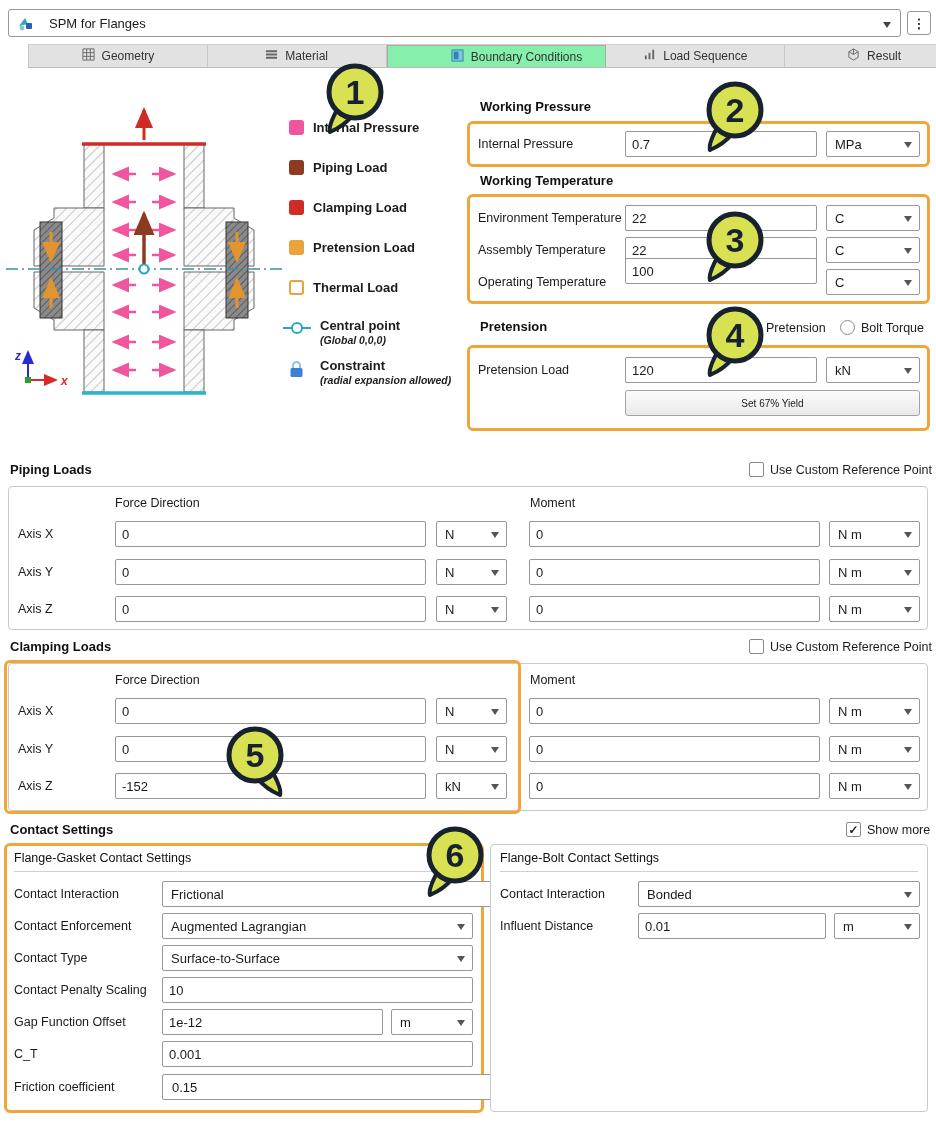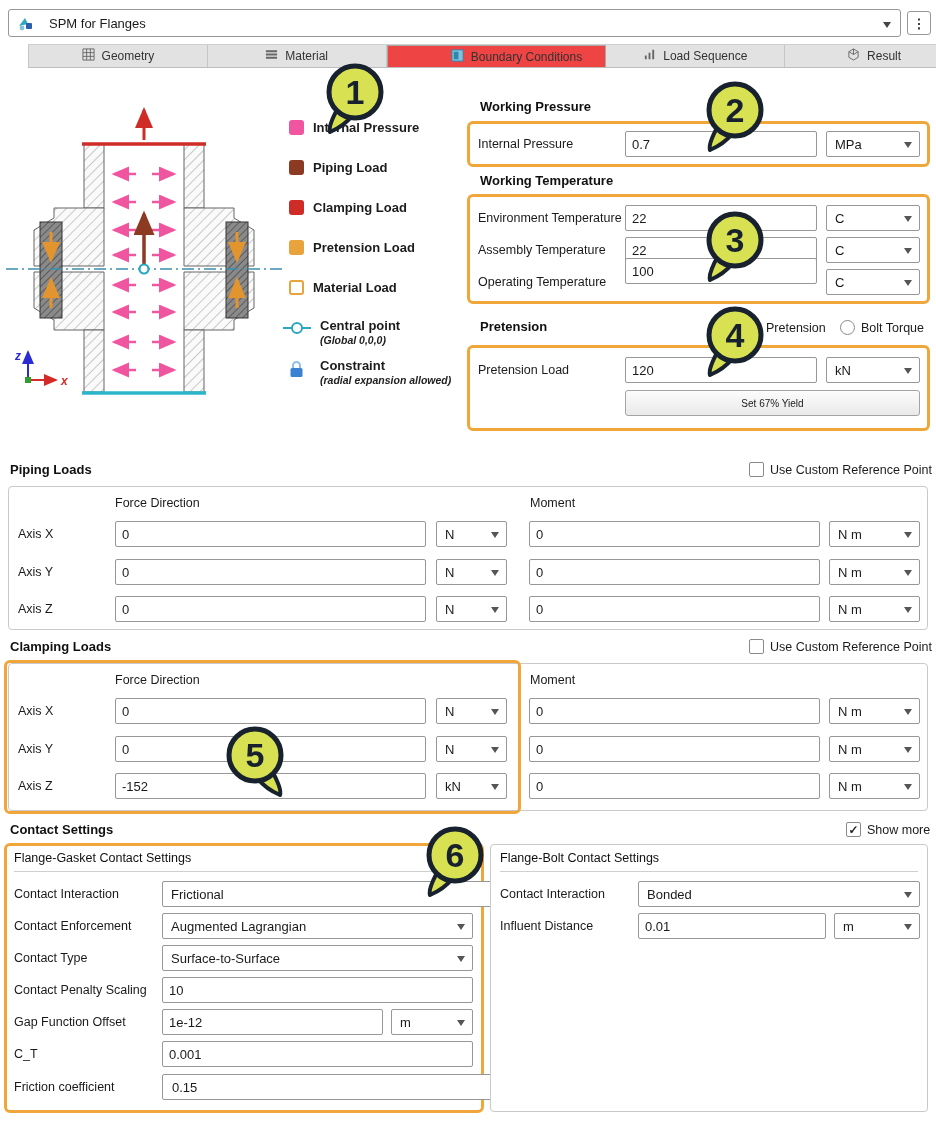--- a/index.html
+++ b/index.html
@@ -12,21 +12,21 @@
   .combo { position:absolute; left:8px; top:9px; width:893px; height:28px; border:1px solid #979797; border-radius:3px; background:#fff; display:flex; align-items:center; }
   .combo-text { font-size:13px; margin-left:15px; }
   .combo-arrow { position:absolute; right:9px; top:12px; border:4px solid transparent; border-top:6px solid #444; }
   .app-icon { margin-left:8px; display:inline-flex; }
   .side-btn { position:absolute; left:907px; top:11px; width:24px; height:24px; border:1px solid #979797; border-radius:3px; background:#fff; display:flex; align-items:center; justify-content:center; font-size:13px; font-weight:bold; color:#333; }
 
   
   .tabbar { position:absolute; left:0; top:44px; width:936px; height:24px; background:#dfdfdf; display:flex; border-top:1px solid #cfcfcf; border-bottom:1px solid #bdbdbd;margin-left:28px; }
   .tab { flex:1; display:flex; align-items:center; justify-content:center; gap:7px; font-size:12px; color:#333; background:#e2e2e2; border-right:1px solid #c6c6c6; }
   .tab:first-child { border-left:1px solid #c6c6c6; }
-  .tab.active { background:#ef4444; border:1px solid #a9a9a9; border-bottom:none;padding-left:40px; }
+  .tab.active { background:#86efac; border:1px solid #a9a9a9; border-bottom:none;padding-left:40px; }
 
   
   .sect { position:absolute; font-size:13px; font-weight:bold; color:#101010; }
   .subhead { position:absolute; font-size:12.5px; color:#101010; }
   .lbl { position:absolute; font-size:12.5px; color:#1a1a1a; line-height:26px; white-space:nowrap; }
   .colhead { position:absolute; font-size:12.5px; color:#1a1a1a; }
 
   
   .input { position:absolute; height:26px; border:1px solid #979797; border-radius:2px; background:#fff; font:13px "Liberation Sans",sans-serif; padding:0 6px; color:#1a1a1a; }
   .select { position:absolute; height:26px; border:1px solid #979797; border-radius:2px; background:#fff; display:flex; align-items:center; padding:0 20px 0 8px; font-size:13px; color:#1a1a1a; }
@@ -194,21 +194,21 @@
 
   <span class="sw sw-pink abs" style="left:289px;top:120px"></span>
   <span class="leg-label" style="left:313px;top:120px">Internal Pressure</span>
   <span class="sw sw-brown abs" style="left:289px;top:160px"></span>
   <span class="leg-label" style="left:313px;top:160px">Piping Load</span>
   <span class="sw sw-red abs" style="left:289px;top:200px"></span>
   <span class="leg-label" style="left:313px;top:200px">Clamping Load</span>
   <span class="sw sw-orange abs" style="left:289px;top:240px"></span>
   <span class="leg-label" style="left:313px;top:240px">Pretension Load</span>
   <span class="sw sw-thermal abs" style="left:289px;top:280px"></span>
-  <span class="leg-label" style="left:313px;top:280px">Material Load</span>
+  <span class="leg-label" style="left:313px;top:280px">Thermal Load</span>
 
   <svg class="abs" style="left:283px;top:320px" width="28" height="16" viewBox="0 0 28 16">
     <line x1="0" y1="8" x2="28" y2="8" stroke="#29A8C0" stroke-width="2"></line>
     <circle cx="14" cy="8" r="5" fill="#fff" stroke="#29A8C0" stroke-width="2"></circle>
   </svg>
   <span class="leg-label" style="left:320px;top:318px">Central point</span>
   <span class="leg-sub" style="left:320px;top:334px">(Global 0,0,0)</span>
 
   <svg class="abs" style="left:289px;top:360px" width="15" height="18" viewBox="0 0 15 18">
     <path d="M4 8 V5.5 a3.5 3.5 0 0 1 7 0 V8" fill="none" stroke="#8FC0EA" stroke-width="2"></path>

